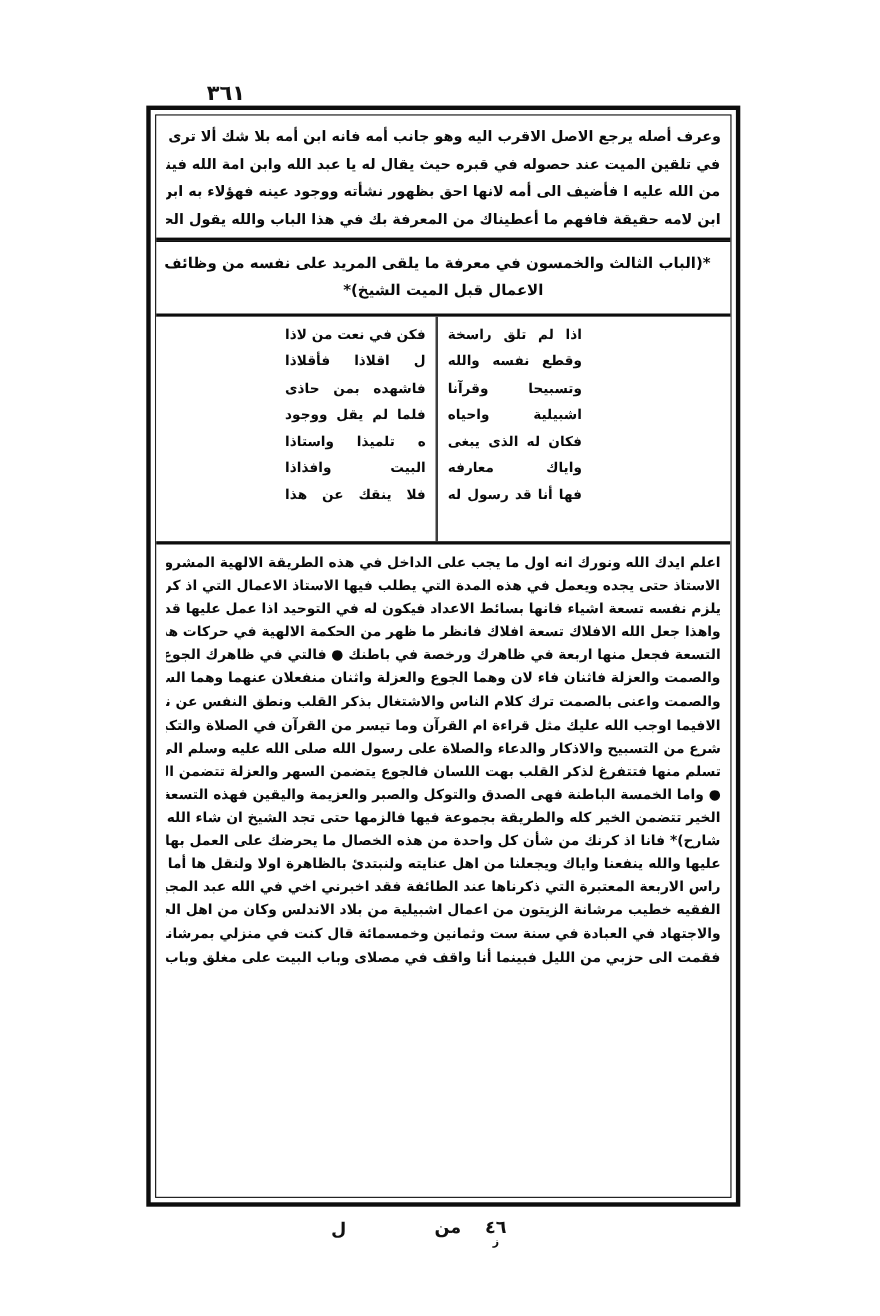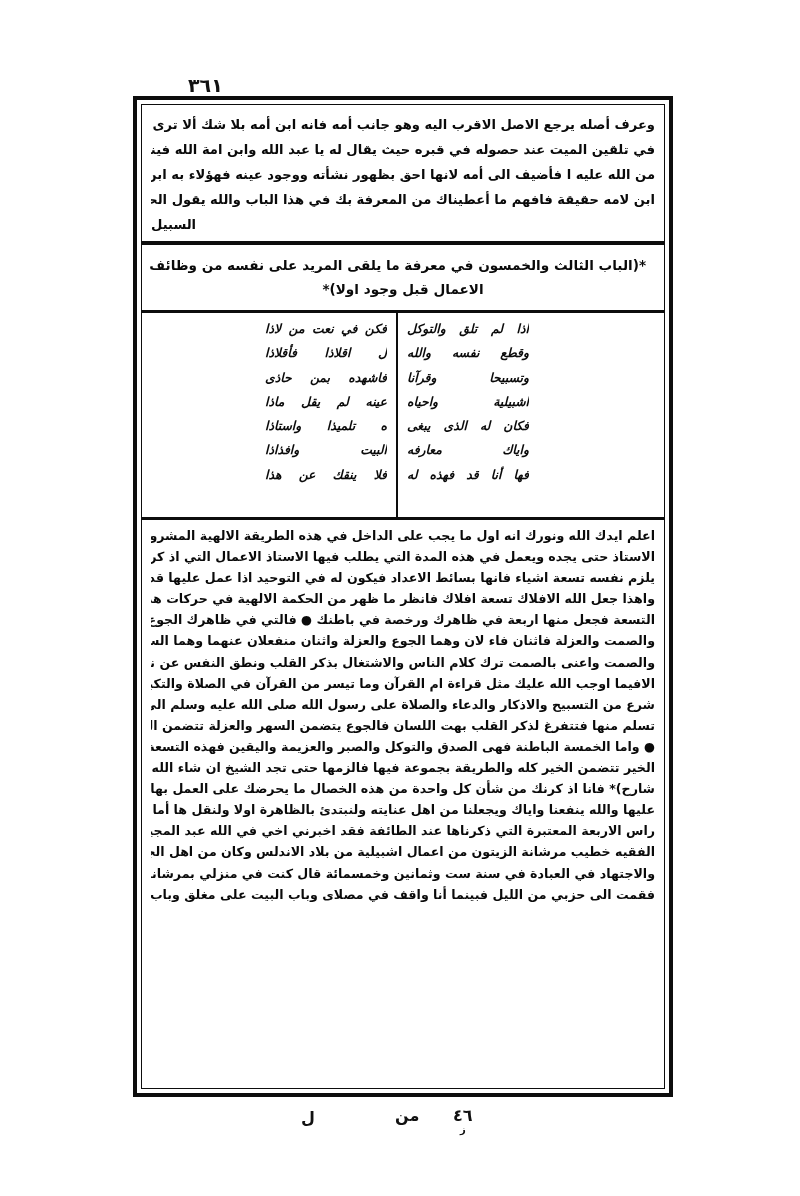--- a/index.html
+++ b/index.html
@@ -108,21 +108,20 @@
     background: #fff;
   }
   
   .poem-margin {
     flex: 0 0 128px;
   }
   .poem-col {
     flex: 0 0 136px;
     padding: 4px 7px 4px 7px;
     box-sizing: border-box;
-    font-style: italic;
   }
   .poem-rule {
     flex: 0 0 0px;
     width: 0;
     border-left: 1.5px solid #0d0d0d;
     border-right: 1.5px solid #0d0d0d;
     margin: 0 2px;
   }
   .poem-line {
     font-size: 12.4px;
@@ -164,69 +163,68 @@
   .footer-mark {
     position: absolute;
     font-family: "DejaVu Sans", sans-serif;
     font-size: 16px;
     font-weight: 700;
     color: #111;
     direction: rtl;
   }
   #footer-left  { left: 168px;  top: 2px; }
   #footer-mid   { left: 262px;  top: 0px; }
-  #footer-right { left: 320px;  top: 0px; direction: ltr; }
+  #footer-right { left: 308px;  top: 0px; direction: ltr; }
   #footer-right .sub {
     display: block;
     font-size: 10px;
     line-height: 9px;
     text-align: center;
   }
 </style>
 </head>
 <body>
 
 <div id="page-number">٣٦١</div>
 
 <div id="page-frame">
   <div id="page-frame-inner">
 
     <div id="top-section" class="ar">
       <div class="ar-line">وعرف أصله يرجع الاصل الاقرب اليه وهو جانب أمه فانه ابن أمه بلا شك ألا ترى الى السنة</div>
       <div class="ar-line">في تلقين الميت عند حصوله في قبره حيث يقال له يا عبد الله وابن امة الله فينسب الى امه مستترا</div>
       <div class="ar-line">من الله عليه ا فأضيف الى أمه لانها احق بظهور نشأته ووجود عينه فهؤلاء به ابن فراش وهو</div>
       <div class="ar-line">ابن لامه حقيقة فافهم ما أعطيناك من المعرفة بك في هذا الباب  والله يقول الحق وهو يهدى</div>
-      <div class="ar-line last">السبيل</div>
     </div>
 
     <div id="heading-band" class="ar">
       <div class="hline">*(الباب الثالث والخمسون في معرفة ما يلقى المريد على نفسه من وظائف</div>
-      <div class="hline">الاعمال قبل وجود اولا)*</div>
+      <div class="hline">الاعمال قبل الميت الشيخ)*</div>
     </div>
 
     <div id="poem-table">
       <div class="poem-margin"></div>
 
       <div class="poem-col ar">
-        <div class="poem-line">اذا لم تلق والتوكل</div>
+        <div class="poem-line">اذا لم تلق راسخة</div>
         <div class="poem-line">وقطع نفسه والله</div>
         <div class="poem-line">وتسبيحا وقرآنا</div>
         <div class="poem-line">اشبيلية واحياه</div>
         <div class="poem-line">فكان له الذى يبغى</div>
         <div class="poem-line">واياك معارفه</div>
-        <div class="poem-line">فها أنا قد فهذه له</div>
+        <div class="poem-line">فها أنا قد رسول له</div>
       </div>
 
       <div class="poem-rule"></div>
 
       <div class="poem-col ar">
         <div class="poem-line">فكن في نعت من لاذا</div>
         <div class="poem-line">ل اقلاذا فأقلاذا</div>
         <div class="poem-line">فاشهده بمن حاذى</div>
-        <div class="poem-line">عينه لم يقل ماذا</div>
+        <div class="poem-line">فلما لم يقل ووجود</div>
         <div class="poem-line">ه تلميذا واستاذا</div>
         <div class="poem-line">البيت وافذاذا</div>
         <div class="poem-line">فلا ينقك عن هذا</div>
       </div>
 
       <div class="poem-margin"></div>
     </div>
 
     <div id="body-section" class="ar">
       <div class="ar-line">اعلم ايدك الله ونورك انه اول ما يجب على الداخل في هذه الطريقة الالهية المشروعة طلب</div>

